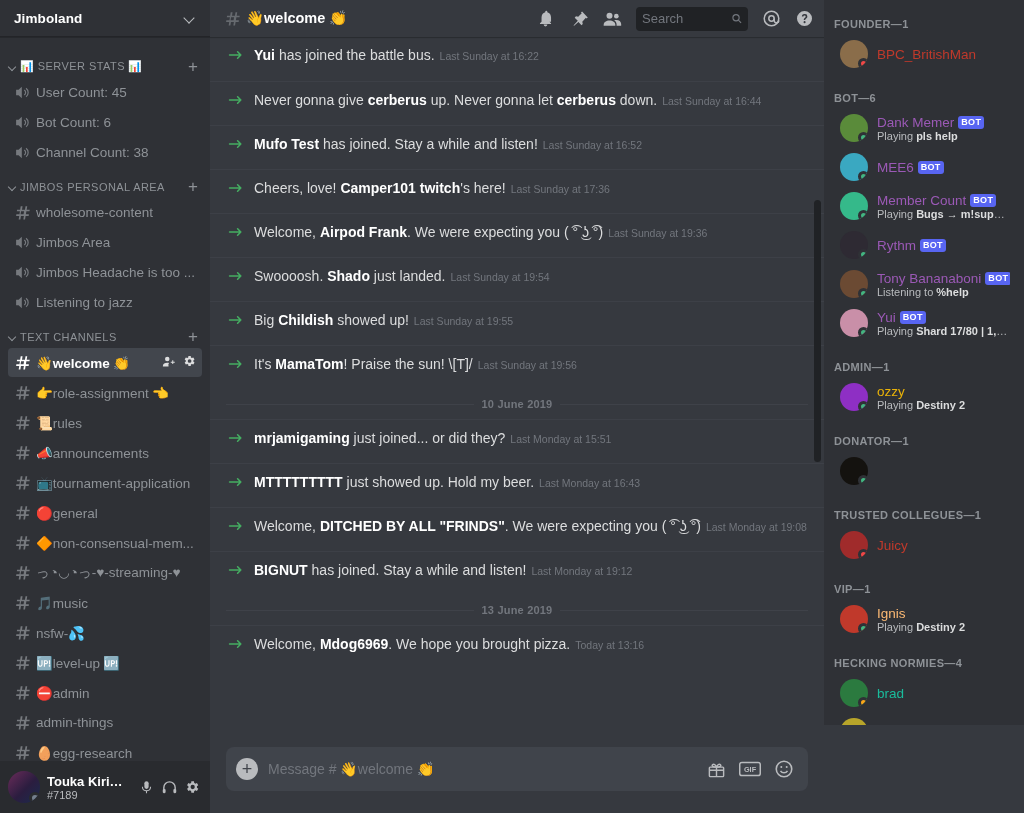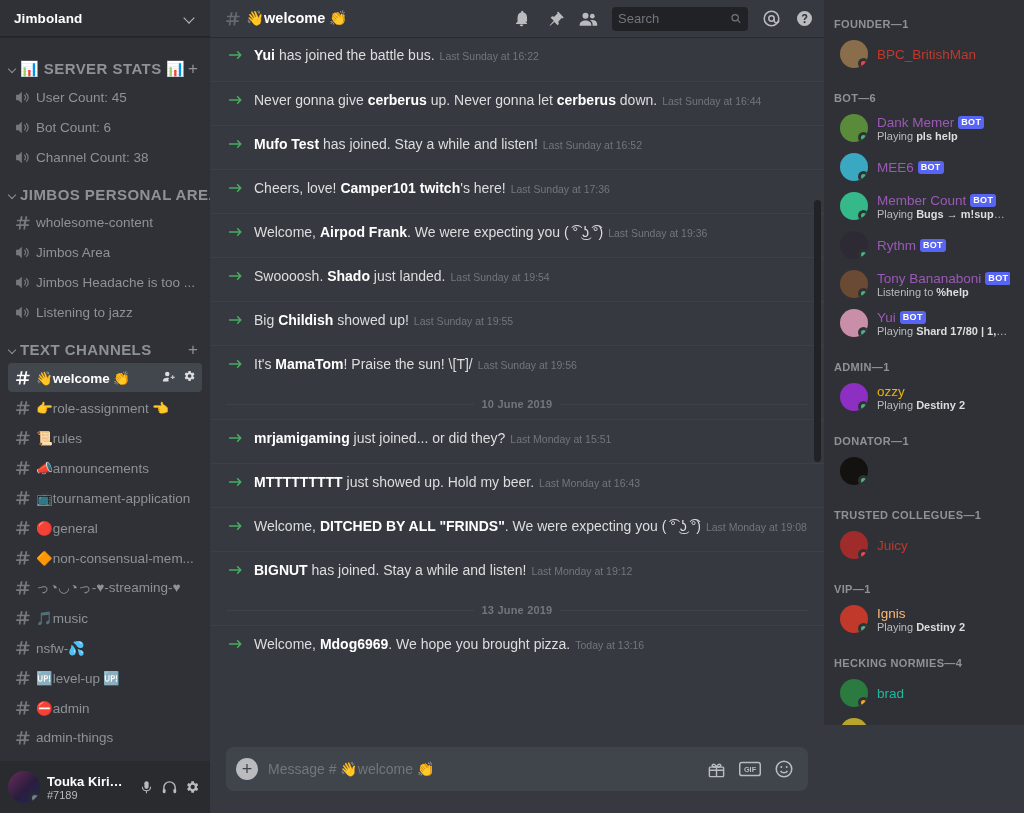--- a/index.html
+++ b/index.html
@@ -30,21 +30,21 @@
     display:flex; align-items:center; justify-content:space-between;
     padding:13px 8px 4px 8px; cursor:pointer;
   }
   .cat-left{ display:flex; align-items:center; gap:2px; }
   .cat-arrow{ width:10px; height:10px; position:relative; flex:0 0 10px; }
   .cat-arrow:before{
     content:""; position:absolute; left:1px; top:2px; width:5px;height:5px;
     border-right:1.4px solid #8e9297; border-bottom:1.4px solid #8e9297; transform:rotate(45deg);
   }
   .cat-name{
-    font-size:15px; font-weight:bold; letter-spacing:.45px; color:#8e9297; text-transform:uppercase;
+    font-size:11px; font-weight:normal; letter-spacing:.45px; color:#8e9297; text-transform:uppercase;
     white-space:nowrap; overflow:hidden;
   }
   .cat-plus{ color:#8e9297; font-size:17px; line-height:12px; font-weight:300; padding-right:4px; cursor:pointer;}
   .ch{
     display:flex; align-items:center; height:29px; margin:1px 8px; padding:0 6px;
     border-radius:4px; color:#8e9297; cursor:pointer; position:relative; gap:5px;
   }
   .ch.active{ background:#42464d; color:#fff; }
   .ch .label{ font-size:13.5px; white-space:nowrap; overflow:hidden; text-overflow:ellipsis; flex:1 1 auto;}
   .ch.active .label{ font-weight:bold; color:#fff; }
@@ -72,21 +72,21 @@
   .main{ width:614px; height:813px; background:#36393f; display:flex; flex-direction:column; position:relative;}
   .topbar{
     height:37px; flex:0 0 37px; display:flex; align-items:center; padding:0 10px 0 14px;
     box-shadow:0 1px 0 rgba(4,4,5,.2),0 1.5px 0 rgba(6,6,7,.05); z-index:3; background:#36393f;
   }
   .topbar .hashicon{ opacity:.55; margin-right:5px; }
   .chan-title{ font-weight:bold; color:#fff; font-size:14.5px; display:flex; align-items:center; gap:1px;}
   .topbar-right{ margin-left:auto; display:flex; align-items:center; gap:14px; }
   .ticon{ cursor:pointer; display:flex; align-items:center; }
   .searchbox{
-    width:136px; height:24px; background:#202225; border-radius:4px; display:flex; align-items:center;
+    width:112px; height:24px; background:#202225; border-radius:4px; display:flex; align-items:center;
     padding:0 6px; cursor:text;
   }
   .searchbox input{
     background:transparent; border:0; outline:0; color:#dcddde; font-size:13px; width:100%;
     font-family:"Liberation Sans", sans-serif;
   }
   .searchbox input::placeholder{ color:#72767d; }
 
   .msgs{ flex:1 1 auto; overflow:hidden; position:relative; padding-bottom:4px; }
   .msg{

